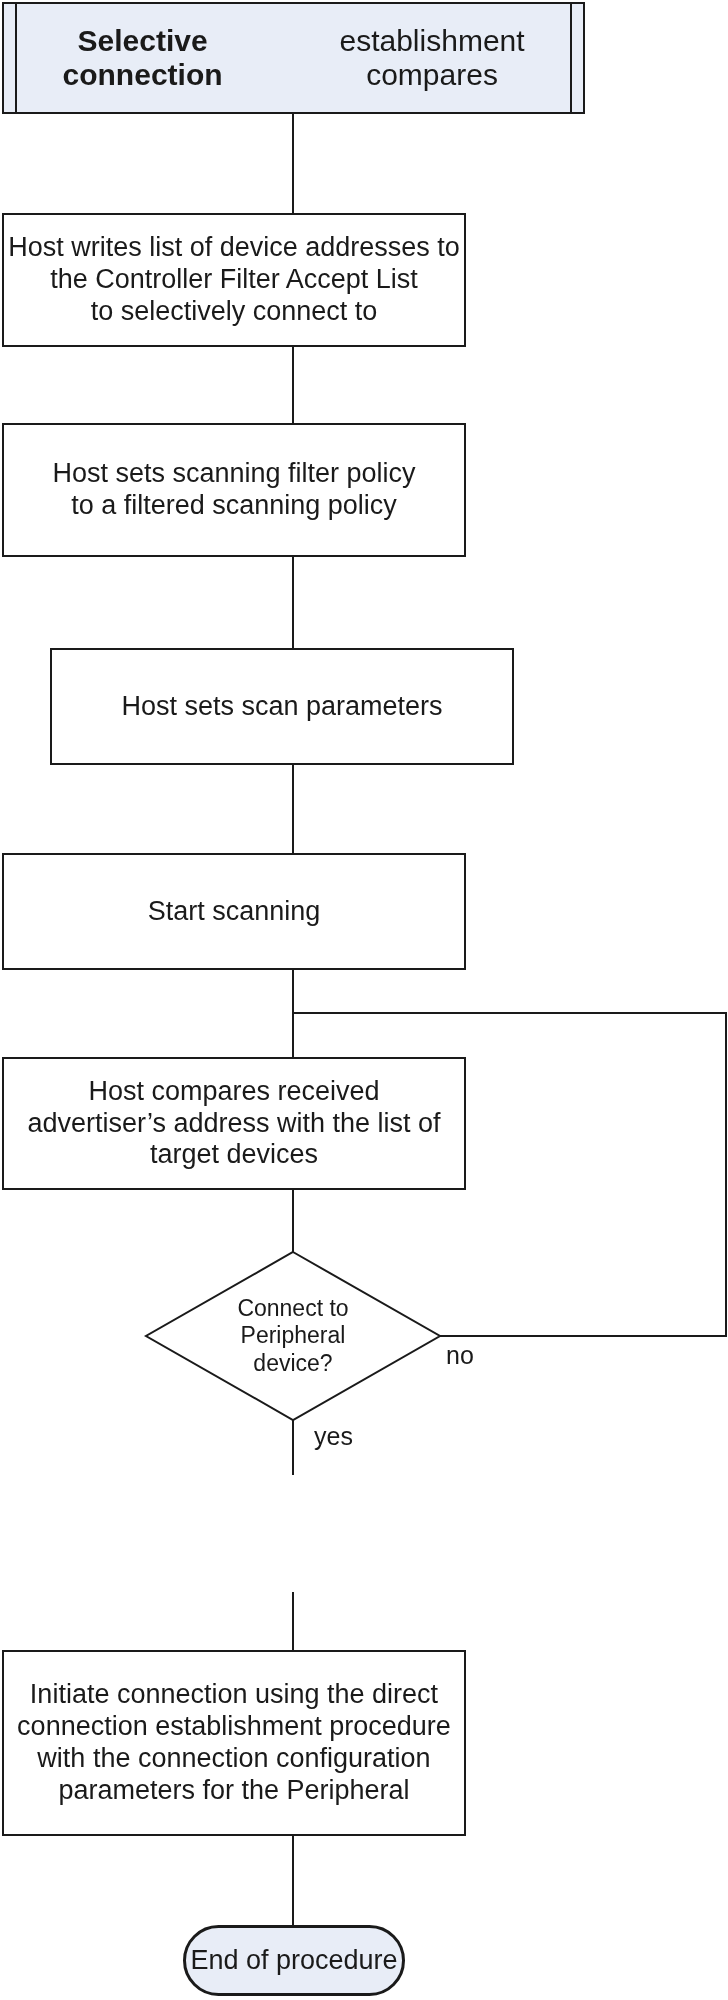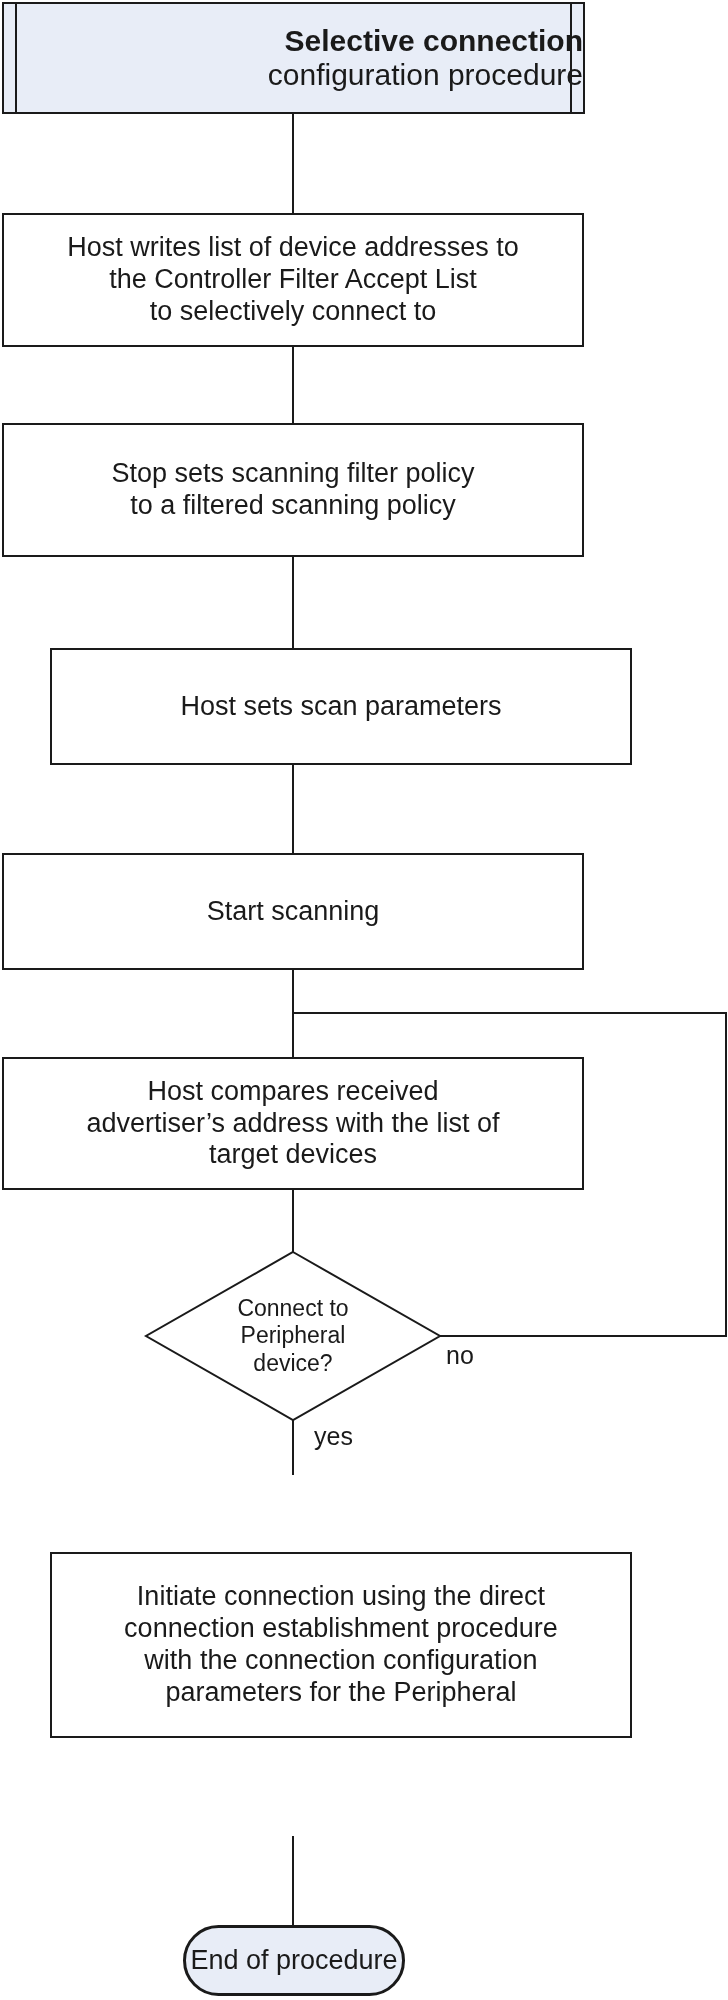--- a/index.html
+++ b/index.html
@@ -16,35 +16,35 @@
     font-family:"Liberation Sans","DejaVu Sans",sans-serif;
     color:var(--text);
     background:#ffffff;
     overflow:hidden;
   }
   svg.wires{position:absolute;left:0;top:0;width:728px;height:2000px;}
   svg.wires .cline{stroke:var(--line);stroke-width:2;fill:none;}
   svg.wires .dshape{stroke:var(--line);stroke-width:2;fill:var(--process-fill);}
 
   .node{
-    position:absolute;left:2px;width:582px;
+    position:absolute;left:2px;width:464px;
     box-sizing:border-box;
     border:2px solid var(--line);
     background:var(--process-fill);
     display:flex;align-items:center;justify-content:center;
     text-align:center;
     font-size:27px;line-height:1.18;
     white-space:pre-line;
   }
   .node.title{
     background:var(--node-fill);
     width:583px;
-    flex-direction:column;
+    flex-direction:row;
     white-space:normal;
-    font-size:30px;line-height:1.15;align-items:flex-end;
+    font-size:30px;line-height:1.15;
   }
   .node.title .l1{font-weight:bold;}
   .sidebar{
     position:absolute;top:-2px;bottom:-2px;width:2px;
     background:var(--line);
   }
   .sidebar.left{left:11px;}
   .sidebar.right{right:11px;}
 
   .diamond-label{
@@ -84,47 +84,47 @@
     <line class="cline" x1="293" y1="1420" x2="293" y2="1475"></line>
     <line class="cline" x1="293" y1="1592" x2="293" y2="1650"></line>
     <line class="cline" x1="293" y1="1836" x2="293" y2="1925"></line>
     <polygon class="dshape" points="293,1252 440,1336 293,1420 146,1336"></polygon>
   </svg>
 
   <div class="node title" style="top:2px;height:112px;">
     <span class="sidebar left"></span>
     <span class="sidebar right"></span>
     <div class="l1">Selective connection</div>
-    <div class="l2">configuration procedure</div>
+    <div class="l2">establishment compares</div>
   </div>
 
   <div class="node" style="top:213px;height:134px;">Host writes list of device addresses to
 the Controller Filter Accept List
 to selectively connect to</div>
 
-  <div class="node" style="top:423px;height:134px;">Stop sets scanning filter policy
+  <div class="node" style="top:423px;height:134px;">Host sets scanning filter policy
 to a filtered scanning policy</div>
 
   <div class="node" style="top:648px;height:117px;margin-left:48px;">Host sets scan parameters</div>
 
   <div class="node" style="top:853px;height:117px;">Start scanning</div>
 
   <div class="node" style="top:1057px;height:133px;">Host compares received
 advertiser’s address with the list of
 target devices</div>
 
   <div class="diamond-label">Connect to
 Peripheral
 device?</div>
 
   <div class="edge-label no">no</div>
 
   <div class="edge-label yes">yes</div>
 
 
-  <div class="node" style="top:1552px;height:186px;margin-left:48px;">Initiate connection using the direct
+  <div class="node" style="top:1650px;height:186px;">Initiate connection using the direct
 connection establishment procedure
 with the connection configuration
 parameters for the Peripheral</div>
 
   <div class="terminator">End of procedure</div>
 
 </div>
 
 </body></html>

